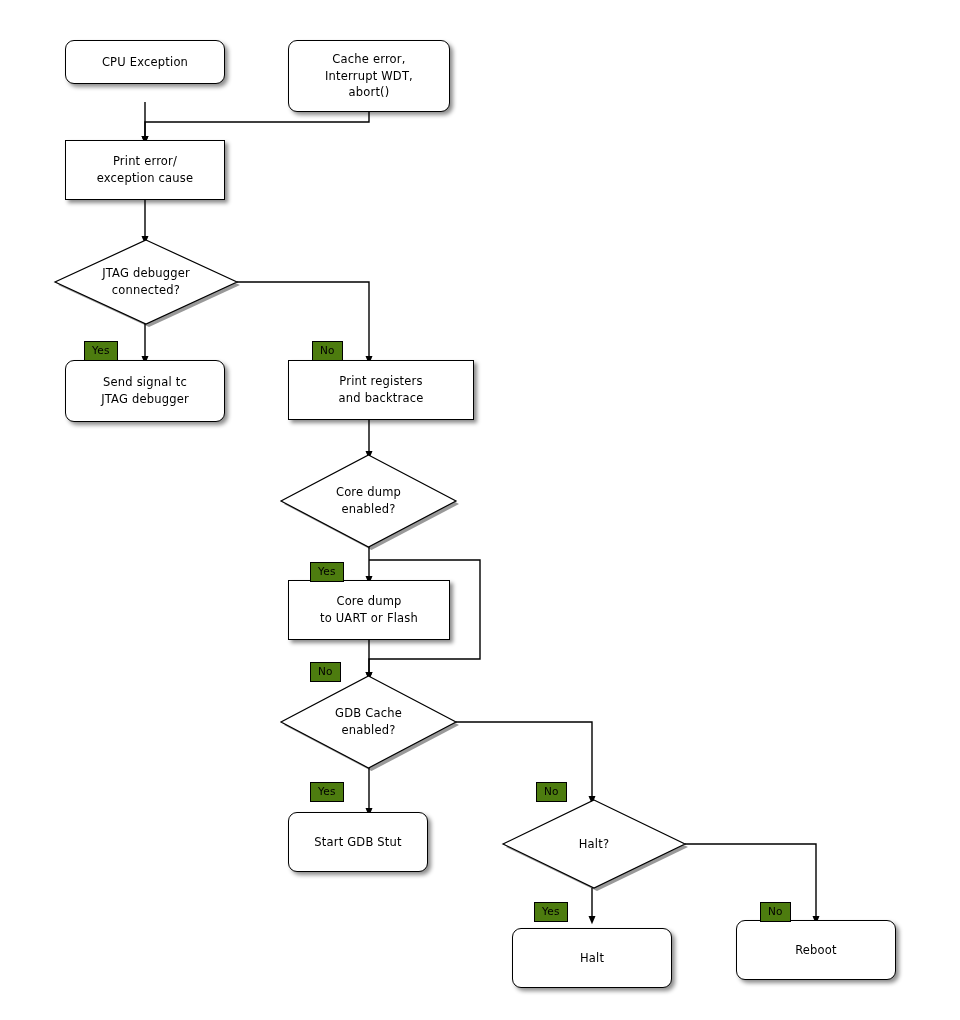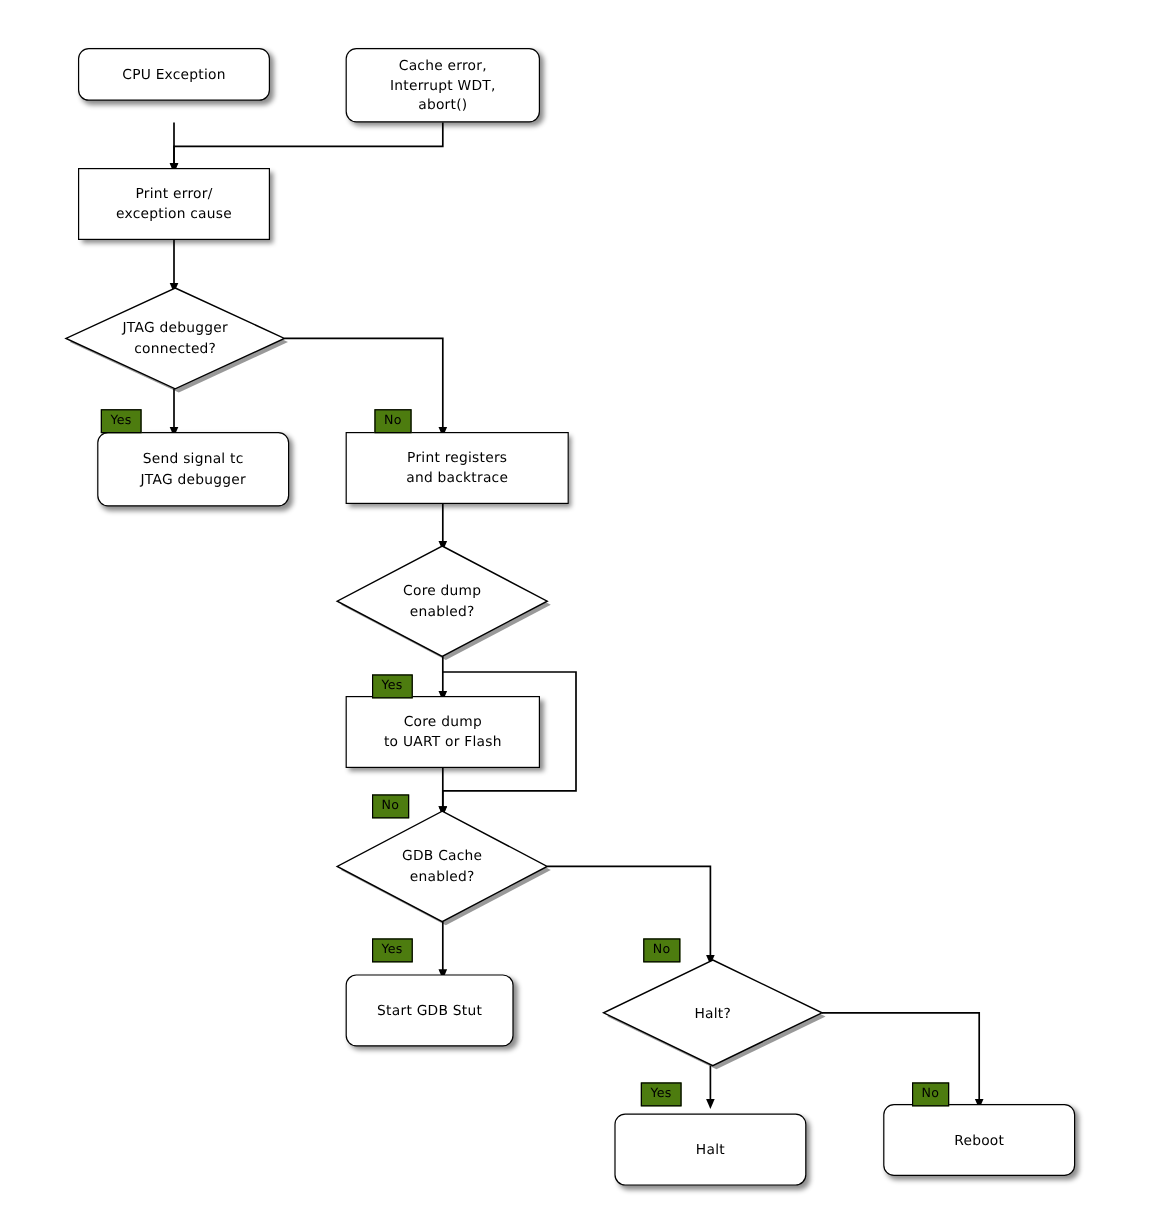--- a/index.html
+++ b/index.html
@@ -114,38 +114,38 @@
         <path d="M456,722 L592,722 L592,800" marker-end="url(#arrowhead)" stroke="#000000"></path>
         <path d="M592,888 L592,920" marker-end="url(#arrowhead)" stroke="#000000"></path>
         <path d="M685,844 L816,844 L816,920" marker-end="url(#arrowhead)" stroke="#000000"></path>
       </g>
   </svg>
 
   <div id="node-layer">
       <div class="node rounded" style="left: 65px; top: 40px; width: 160px; height: 44px;">
         <span class="nlabel">CPU Exception</span>
       </div>
-      <div class="node rounded" style="left: 288px; top: 40px; width: 162px; height: 62px;">
+      <div class="node rounded" style="left: 288px; top: 40px; width: 162px; height: 72px;">
         <span class="nlabel">Cache error,
 Interrupt WDT,
 abort()</span>
       </div>
       <div class="node rect" style="left: 65px; top: 140px; width: 160px; height: 60px;">
         <span class="nlabel">Print error/
 exception cause</span>
       </div>
       <div class="diamond-wrap" style="left: 55px; top: 240px; width: 182px; height: 84px;">
         <svg width="182" height="84" viewBox="0 0 182 84">
           <polygon points="91,0 182,42 91,84 0,42" fill="rgba(0,0,0,0.40)" transform="translate(3,3)"></polygon>
           <polygon points="91,0 182,42 91,84 0,42" fill="#ffffff" stroke="#000000" stroke-width="1.2"></polygon>
         </svg>
         <div class="dlabel">JTAG debugger
 connected?</div>
       </div>
-      <div class="node rounded" style="left: 65px; top: 360px; width: 160px; height: 62px; margin-left: 16px;">
+      <div class="node rounded" style="left: 65px; top: 360px; width: 160px; height: 62px;">
         <span class="nlabel">Send signal tc
 JTAG debugger</span>
       </div>
       <div class="node rect" style="left: 288px; top: 360px; width: 186px; height: 60px;">
         <span class="nlabel">Print registers
 and backtrace</span>
       </div>
       <div class="diamond-wrap" style="left: 281px; top: 455px; width: 175px; height: 92px;">
         <svg width="175" height="92" viewBox="0 0 175 92">
           <polygon points="87.5,0 175,46 87.5,92 0,46" fill="rgba(0,0,0,0.40)" transform="translate(3,3)"></polygon>

